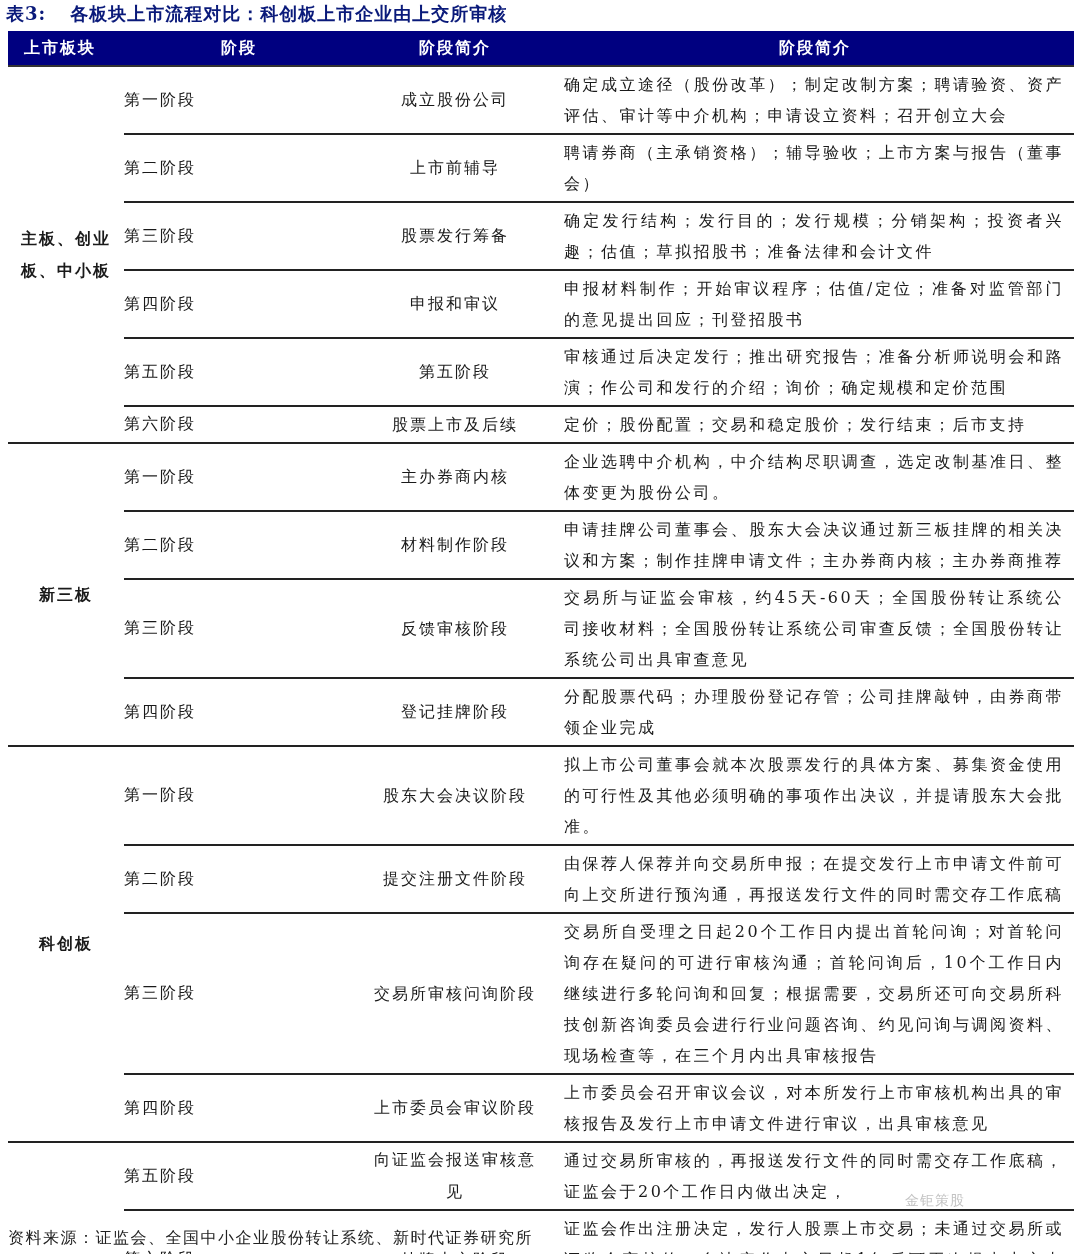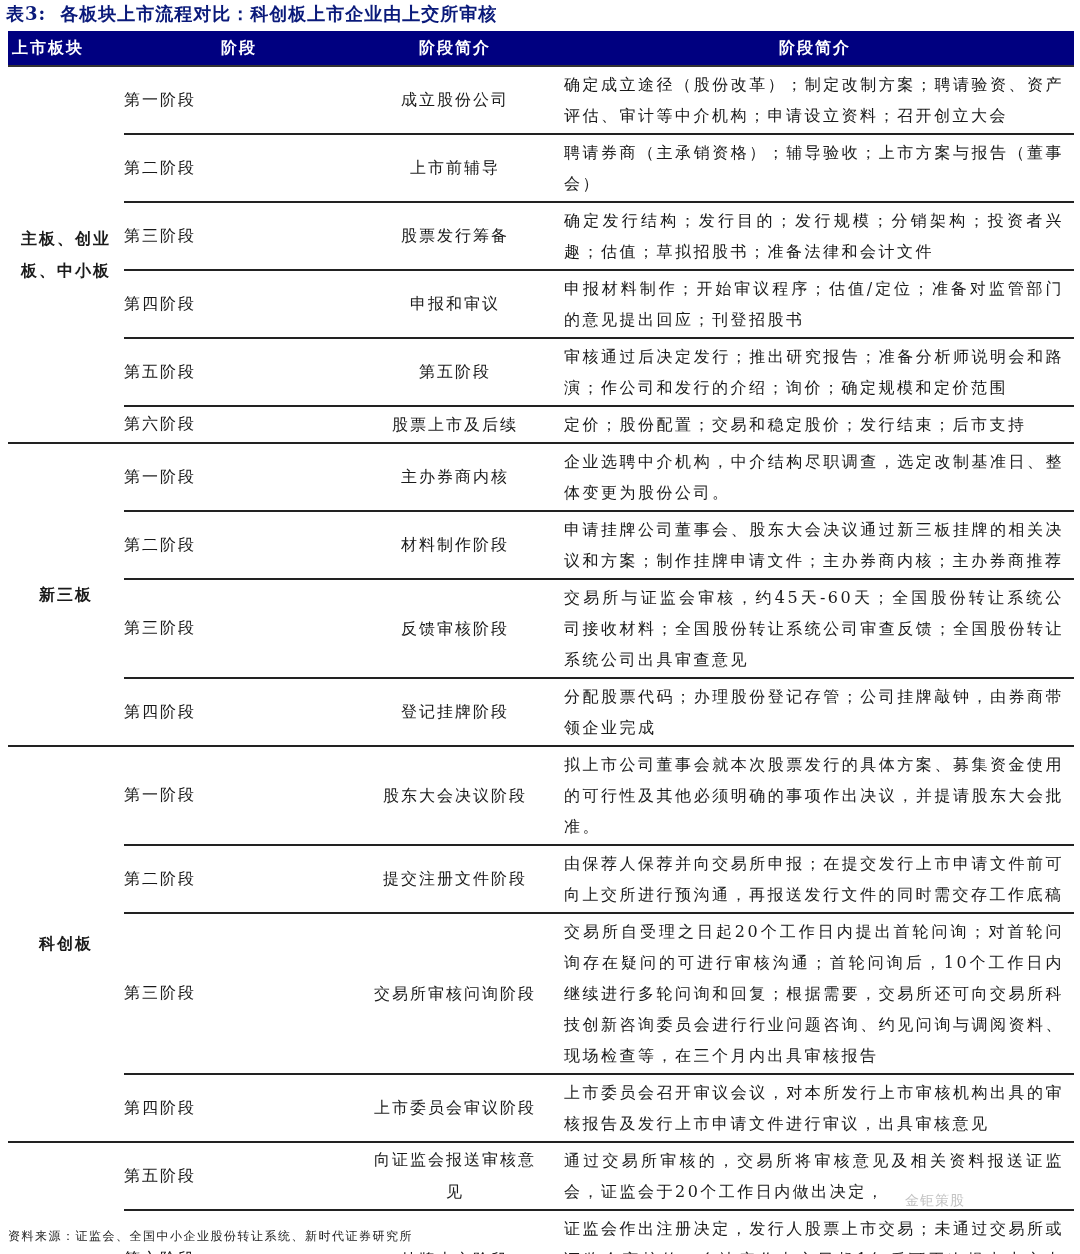--- a/index.html
+++ b/index.html
@@ -6,42 +6,42 @@
     body {
       width: 1080px; height: 1254px; position: relative; overflow: hidden;
       font-family: "DejaVu Serif", "Liberation Serif", serif;
       color: #1a1a1a;
     }
     .title {
       position: absolute; left: 6px; top: 2px; height: 28px;
       font-size: 18px; font-weight: bold; color: #0a1a7a; letter-spacing: 1px;
       white-space: nowrap;
     }
-    .title .num { margin-right: 14px; }
+    .title .num { margin-right: 24px; }
     table {
       position: absolute; left: 8px; top: 31px; width: 1066px;
       border-collapse: collapse; table-layout: fixed;
       font-size: 16px;
     }
     thead th {
       background: #000080; color: #ffffff; height: 32px;
       font-weight: bold; font-size: 16px; letter-spacing: 2px;
       border-bottom: 2px solid #333;
     }
-    thead th.c0 { text-align: left; padding-left: 4px; }
+    thead th.c0 { text-align: left; padding-left: 16px; }
     td { vertical-align: middle; padding: 0; }
     td.board { text-align: center; font-weight: bold; letter-spacing: 2px; line-height: 32px; padding: 0 8px; }
     td.stage { text-align: left; letter-spacing: 2px; }
     td.brief { text-align: center; letter-spacing: 2px; line-height: 32px; padding: 0 16px; }
     td.detail { text-align: justify; padding: 2px 10px 2px 8px; line-height: 31px; letter-spacing: 2.5px; }
     tr.sep td.stage, tr.sep td.brief, tr.sep td.detail { border-top: 2px solid #222; }
     tr.group td { border-top: 2px solid #222; }
     tr.last td { border-bottom: 2px solid #555; }
     .source {
-      position: absolute; left: 8px; top: 1228px; font-size: 12px; letter-spacing: 1.5px; color: #222;
+      position: absolute; left: 8px; top: 1228px; font-size: 16px; letter-spacing: 1.5px; color: #222;
     }
     .watermark {
       position: absolute; left: 905px; top: 1192px; font-size: 14px; color: rgba(120,120,120,0.45);
       font-family: "DejaVu Sans", sans-serif; letter-spacing: 1px; pointer-events: none;
     }
   </style>
 </head>
 <body>
 
 <div class="title">
@@ -138,21 +138,21 @@
     <tr class="sep" style="height:64px">
       <td class="stage">第四阶段</td>
       <td class="brief">上市委员会审议阶段</td>
       <td class="detail">上市委员会召开审议会议，对本所发行上市审核机构出具的审核报告及发行上市申请文件进行审议，出具审核意见</td>
     </tr>
 
     <tr class="group" style="height:64px">
       <td class="board" rowspan="2"></td>
       <td class="stage">第五阶段</td>
       <td class="brief">向证监会报送审核意见</td>
-      <td class="detail">通过交易所审核的，交易所将审核意见及相关资料报送证监会，证监会于20个工作日内做出决定，</td>
+      <td class="detail">通过交易所审核的，再报送发行文件的同时需交存工作底稿，证监会于20个工作日内做出决定，</td>
     </tr>
     <tr class="sep last" style="height:64px">
       <td class="stage">第六阶段</td>
       <td class="brief">挂牌上市阶段</td>
       <td class="detail">证监会作出注册决定，发行人股票上市交易；未通过交易所或证监会审核的，自决定作出之日起1年后可再次提出上市申请。</td>
     </tr>
   </tbody>
 </table>
 
 <div class="watermark">金钜策股</div>

